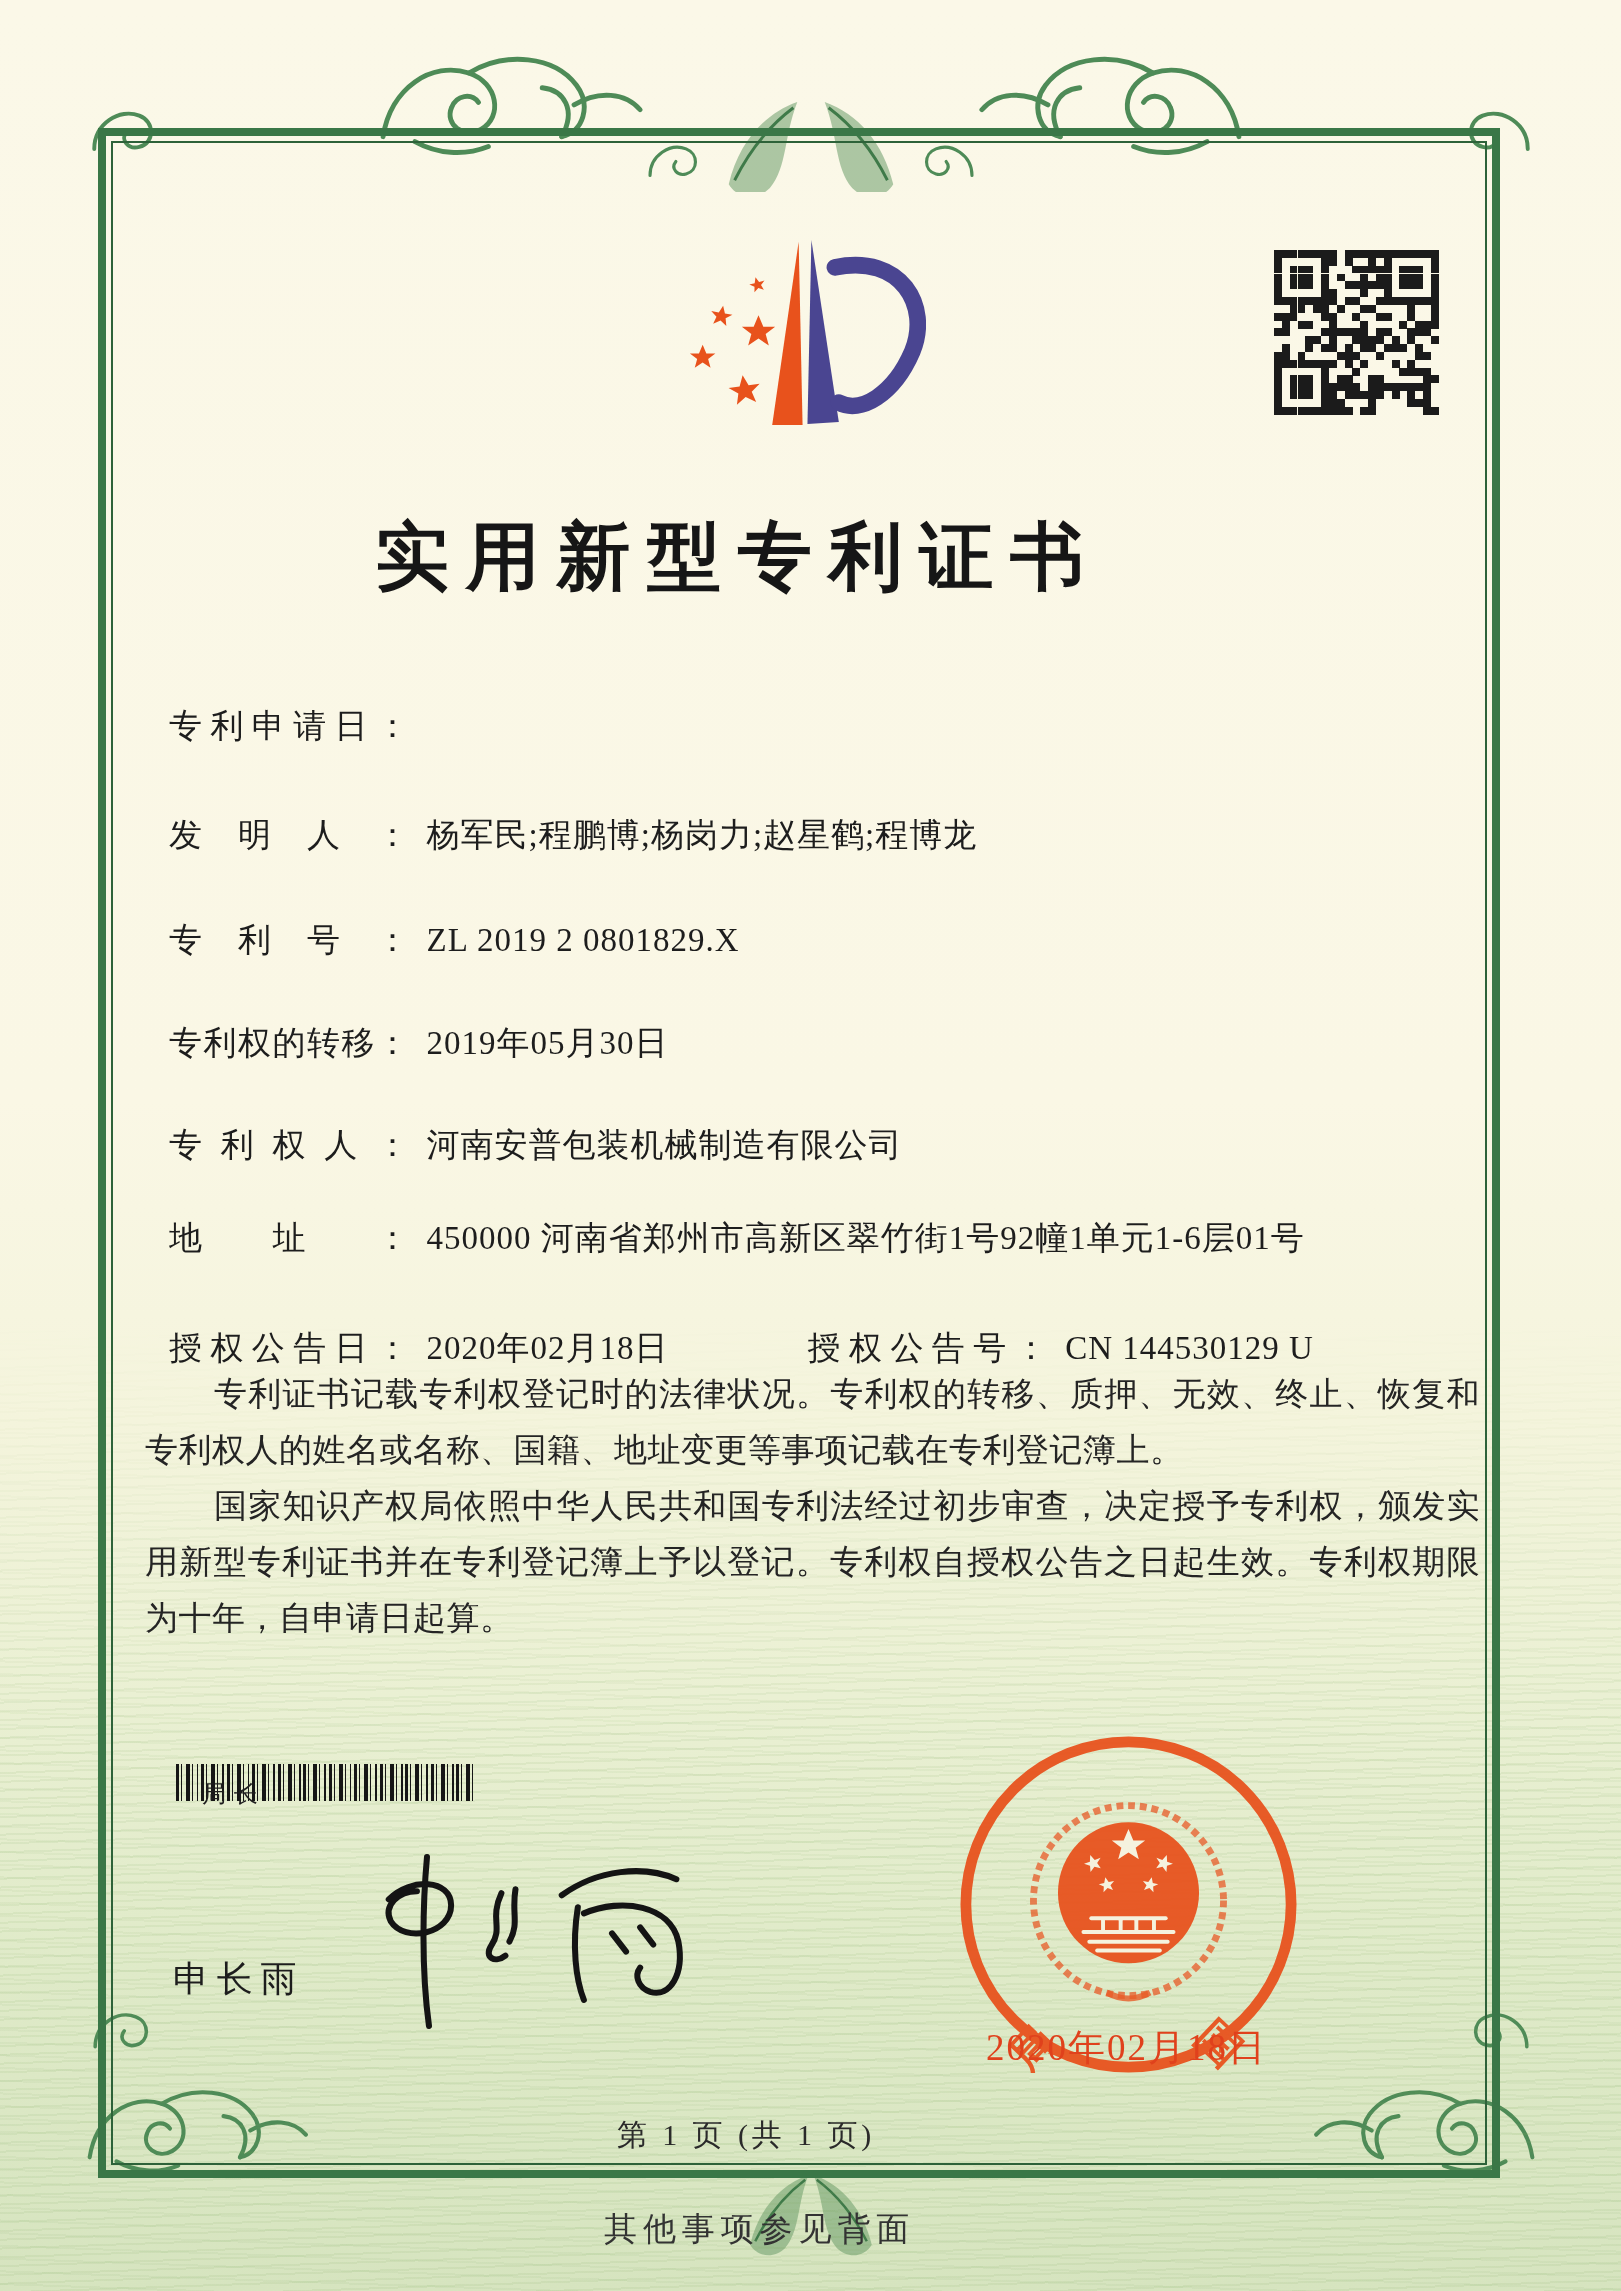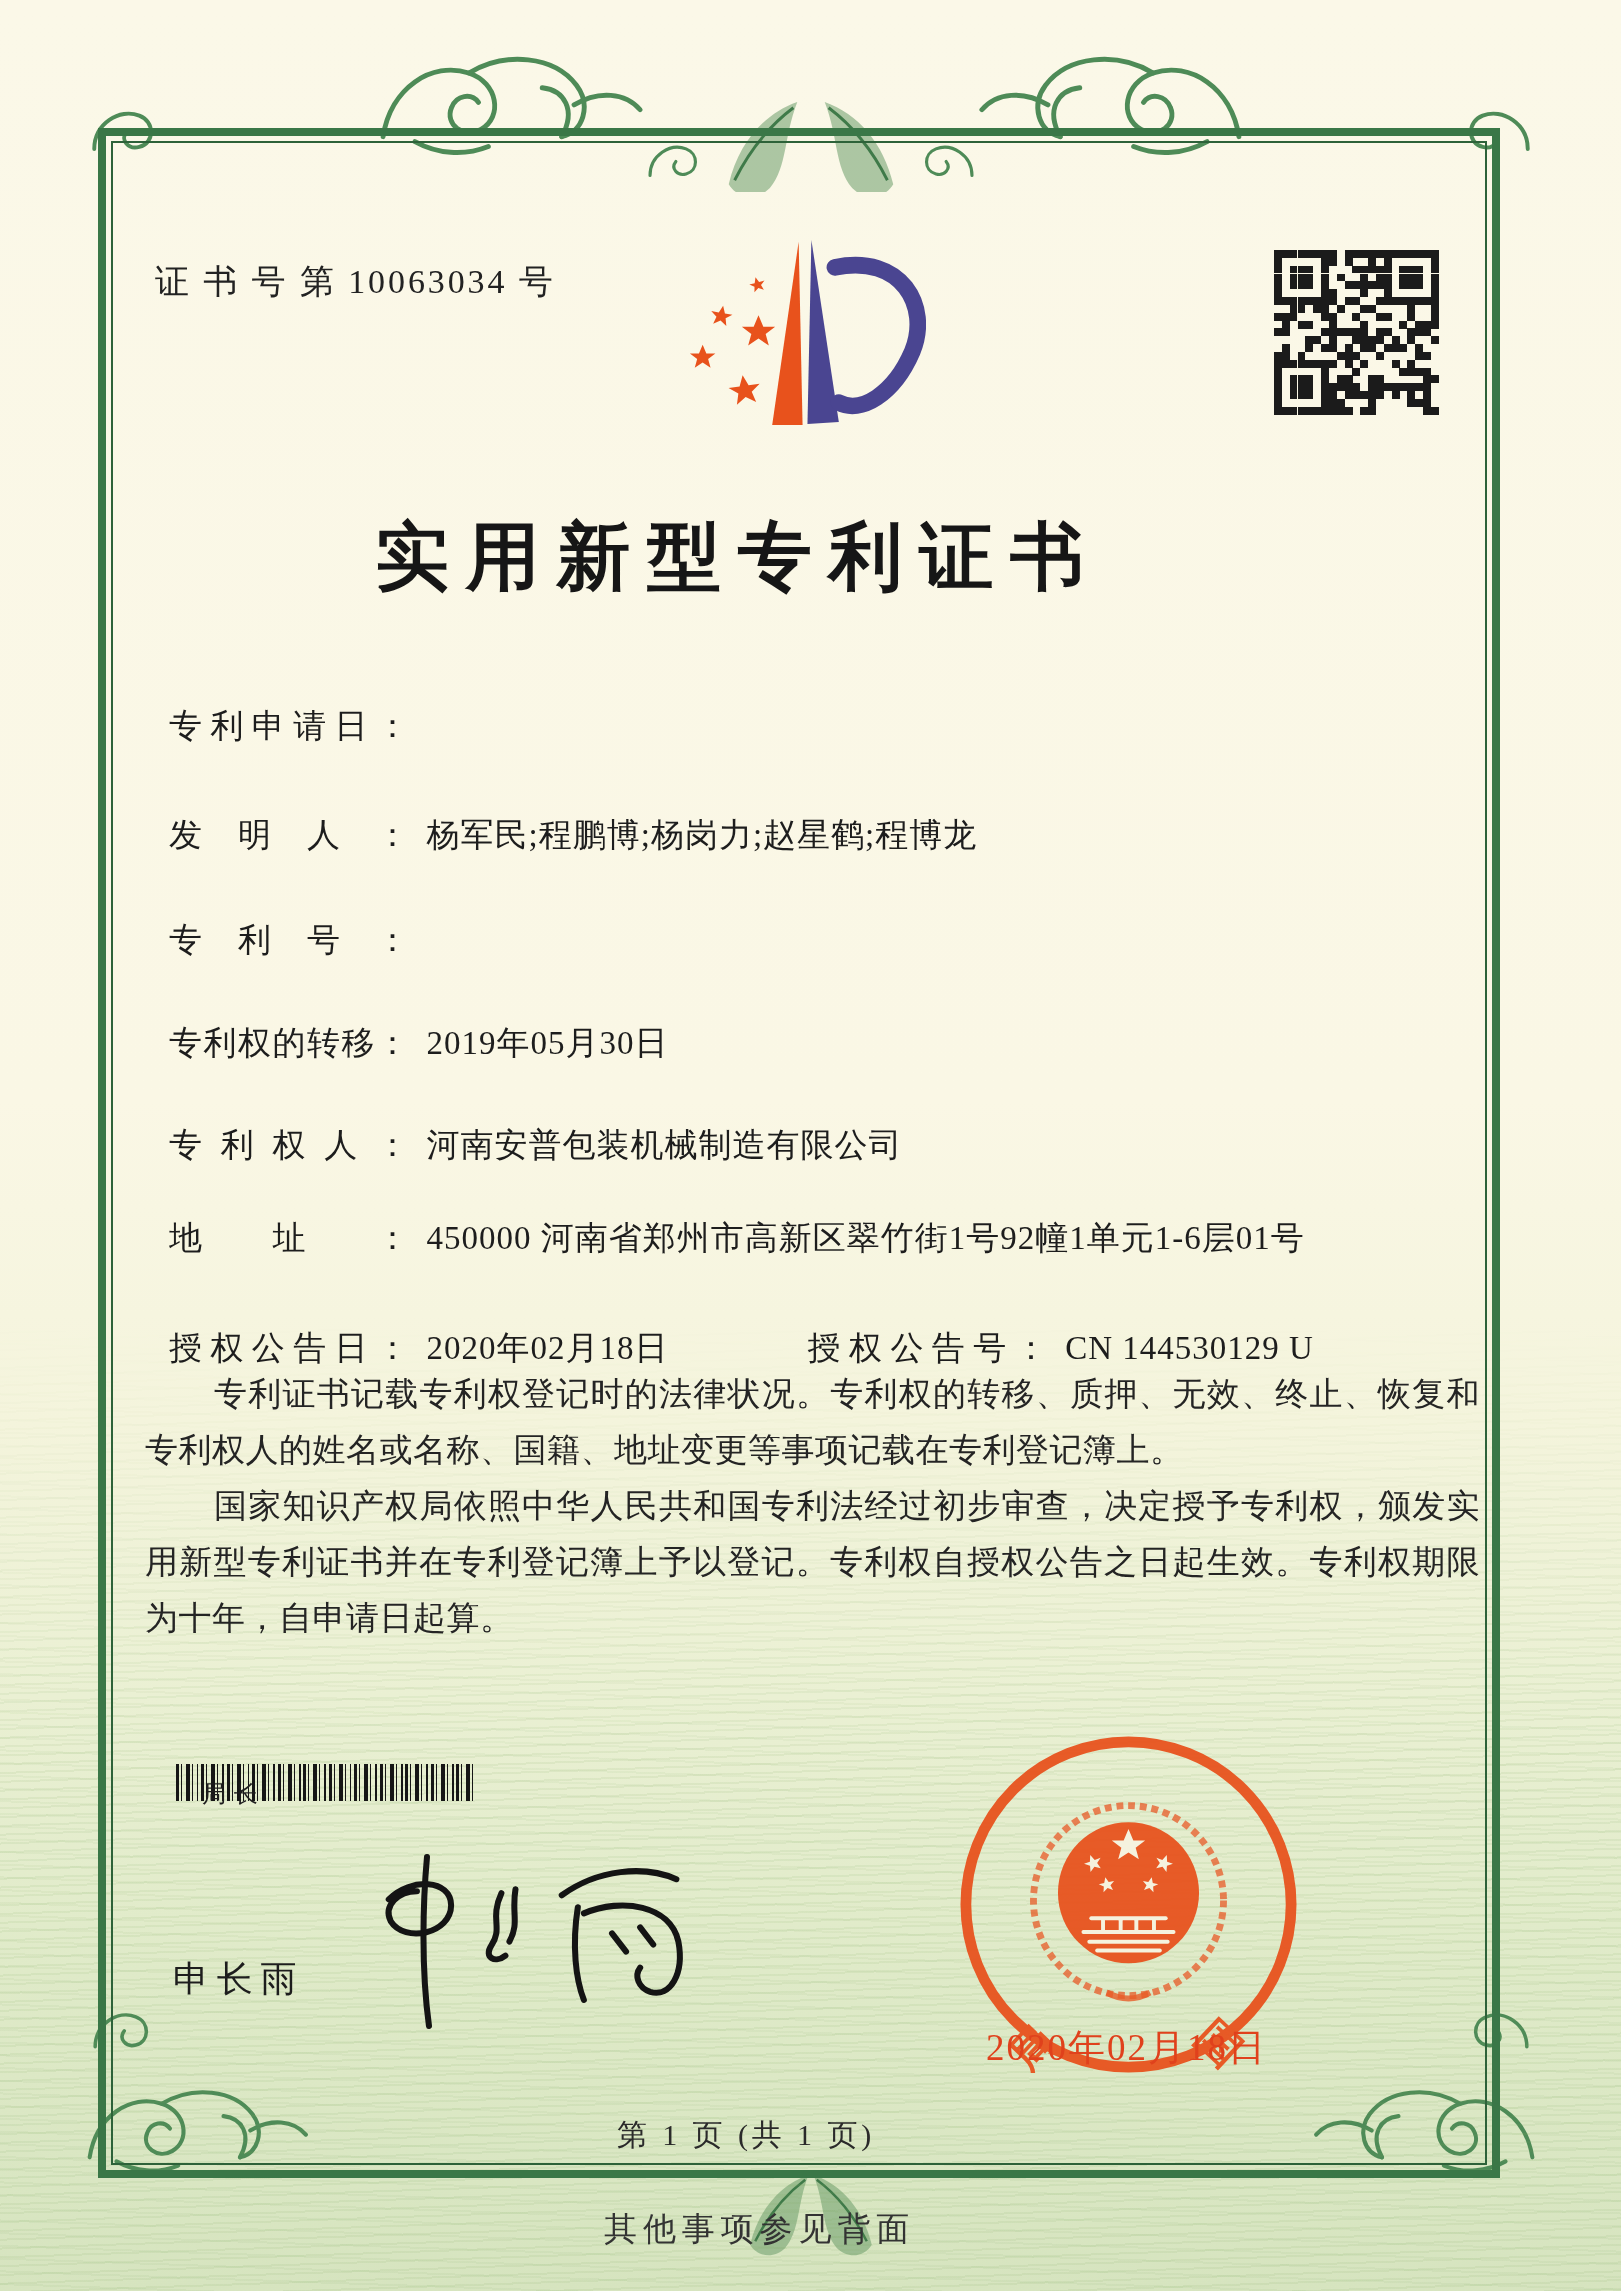--- a/index.html
+++ b/index.html
@@ -82,21 +82,20 @@
     <use href="#curlG" transform="translate(30,8) scale(0.9)"></use>
     <use href="#curlG" transform="translate(1494,8) scale(-0.9,0.9)"></use>
   </svg>
 
   <div class="wave-tex"></div>
 
   <div class="frame-outer">
     <div class="frame-inner"></div>
   </div>
 
-  <div class="cert-number">证 书 号 第 10063034 号</div>
 
   <svg class="logo" width="240" height="208" viewBox="0 0 245 212">
     <defs>
       <path id="star5" d="M0,-10 L2.9,-3.1 10,-3.1 4.3,1.2 6.2,8.1 0,4 -6.2,8.1 -4.3,1.2 -10,-3.1 -2.9,-3.1 Z"></path>
     </defs>
     <g fill="#e8521c">
       <use href="#star5" transform="translate(73,60) scale(0.8) rotate(-15)"></use>
       <use href="#star5" transform="translate(36,92) scale(1.1) rotate(10)"></use>
       <use href="#star5" transform="translate(74,108) scale(1.7)"></use>
       <use href="#star5" transform="translate(17,134) scale(1.3)"></use>
@@ -363,20 +362,21 @@
 
   <div class="row r1">
     <span class="lbl">专利申请日：</span>
   </div>
   <div class="row r2">
     <span class="lbl">发明人：</span>
     <span class="val">杨军民;程鹏博;杨岗力;赵星鹤;程博龙</span>
   </div>
   <div class="row r3">
     <span class="lbl">专利号：</span>
+    <span class="val">ZL 2019 2 0801829.X</span>
   </div>
   <div class="row r4">
     <span class="lbl">专利权的转移：</span>
     <span class="val">2019年05月30日</span>
   </div>
   <div class="row r5">
     <span class="lbl">专利权人：</span>
     <span class="val">河南安普包装机械制造有限公司</span>
   </div>
   <div class="row r6">

